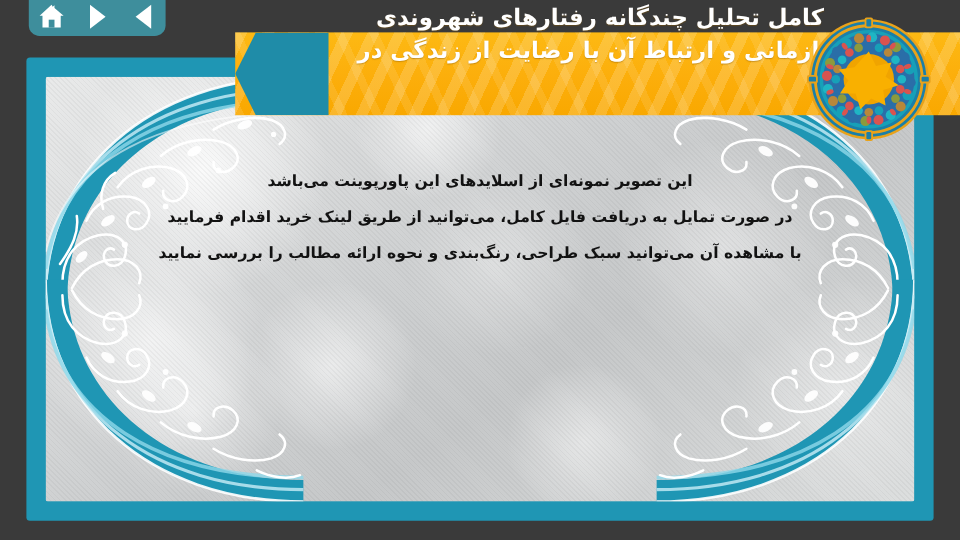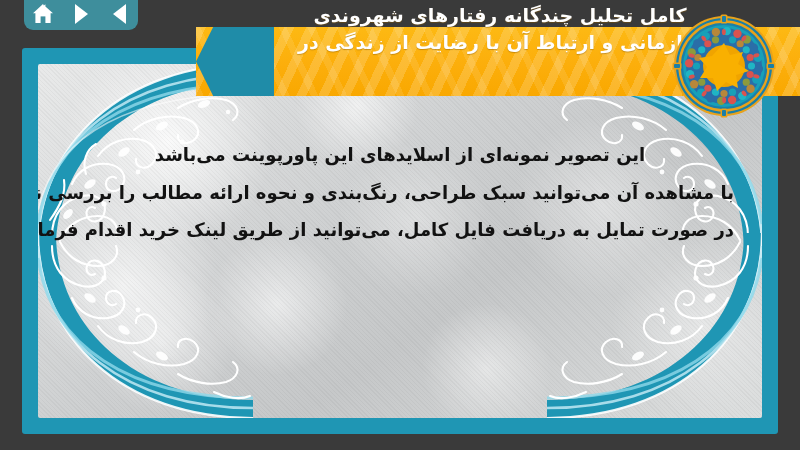--- a/index.html
+++ b/index.html
@@ -92,21 +92,21 @@
   #c-tr{right:0;top:0;transform:scaleX(-1);}
   #c-bl{left:0;bottom:0;transform:scaleY(-1);}
   #c-br{right:0;bottom:0;transform:scale(-1,-1);}
 
   
   #body-text{
     position:absolute;left:28px;right:28px;top:78px;z-index:45;
     direction:rtl;text-align:center;
   }
   .body-line{
-    color:#121212;font-size:18px;font-weight:bold;line-height:1.48;
+    color:#121212;font-size:13px;font-weight:bold;line-height:1.48;
     white-space:nowrap;margin:0 0 11px 0;
     font-family:"DejaVu Sans","Liberation Sans",sans-serif;
   }
   .body-line:last-child{margin-bottom:0;}
 </style>
 </head>
 <body>
 
 <div id="stage">
 
@@ -232,22 +232,22 @@
           <ellipse cx="52" cy="120" rx="6.5" ry="3.6" transform="rotate(-35 52 120)"></ellipse>
           <ellipse cx="86" cy="88" rx="6.5" ry="3.6" transform="rotate(-35 86 88)"></ellipse>
           <ellipse cx="124" cy="62" rx="6.5" ry="3.6" transform="rotate(-28 124 62)"></ellipse>
           <circle cx="66" cy="140" r="2.6"></circle>
           <circle cx="100" cy="108" r="2.4"></circle>
         </g>
       </svg>
 
       <div id="body-text">
         <p class="body-line">این تصویر نمونه‌ای از اسلایدهای این پاورپوینت می‌باشد</p>
+        <p class="body-line">در صورت تمایل به دریافت فایل کامل، می‌توانید از طریق لینک خرید اقدام فرمایید</p>
         <p class="body-line">با مشاهده آن می‌توانید سبک طراحی، رنگ‌بندی و نحوه ارائه مطالب را بررسی نمایید</p>
-        <p class="body-line">در صورت تمایل به دریافت فایل کامل، می‌توانید از طریق لینک خرید اقدام فرمایید</p>
       </div>
     </div>
   </div>
 
   <svg id="medallion" viewBox="0 0 104 104">
     <circle cx="52" cy="52" r="50" fill="#e8a21a"></circle>
     <circle cx="52" cy="52" r="48" fill="#1b7fa8"></circle>
     <circle cx="52" cy="52" r="44.5" fill="none" stroke="#e8a21a" stroke-width="2.4"></circle>
     <circle cx="52" cy="52" r="41" fill="#17a0b8"></circle>
     <circle cx="52" cy="52" r="38" fill="#2a6ea8"></circle>

